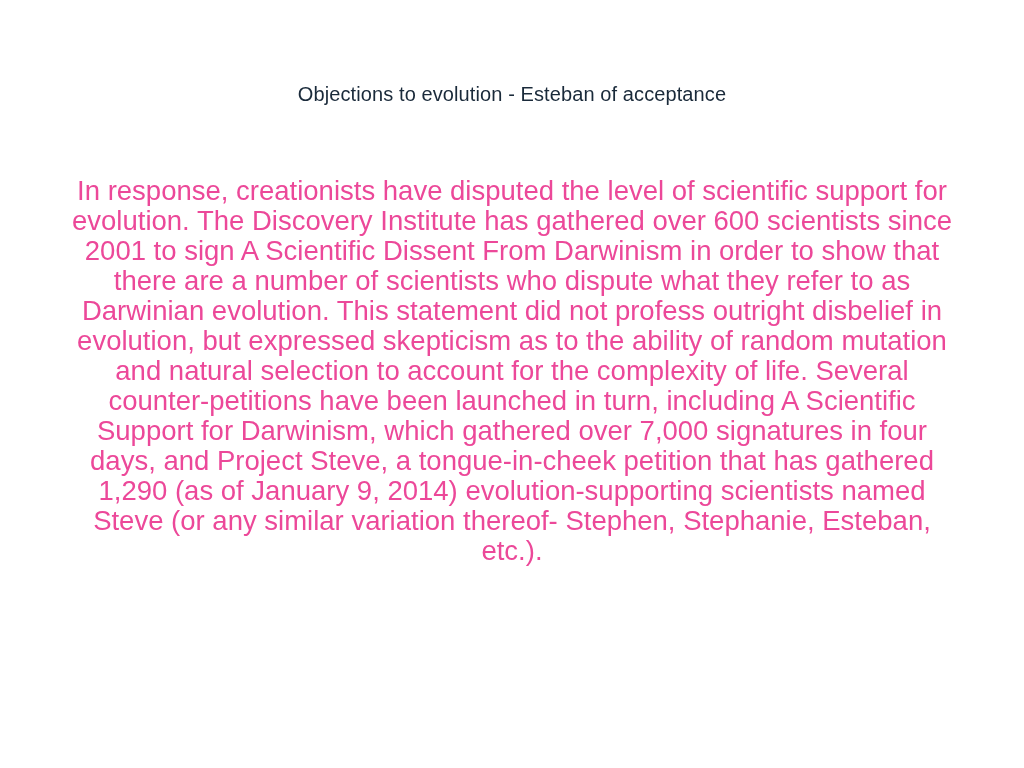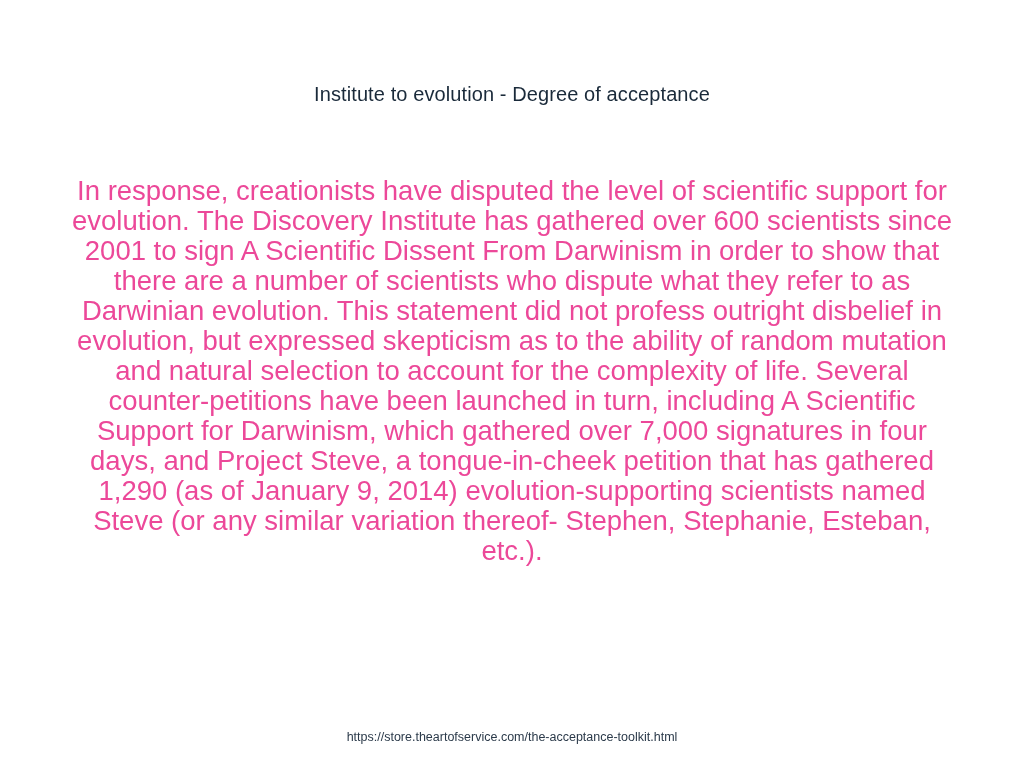--- a/index.html
+++ b/index.html
@@ -51,19 +51,18 @@
     font-size: 12.5px;
     color: #2b3a4a;
     font-family: "Liberation Sans", sans-serif;
   }
 </style>
 </head>
 <body>
 
 <div class="slide">
 
-  <div class="slide-title">Institute to evolution - Degree of acceptance</div>
+  <div class="slide-title">Objections to evolution - Esteban of acceptance</div>
 
   <div class="slide-body">In response, creationists have disputed the level of scientific support for evolution. The Discovery Institute has gathered over 600 scientists since 2001 to sign A Scientific Dissent From Darwinism in order to show that there are a number of scientists who dispute what they refer to as Darwinian evolution. This statement did not profess outright disbelief in evolution, but expressed skepticism as to the ability of random mutation and natural selection to account for the complexity of life. Several counter-petitions have been launched in turn, including A Scientific Support for Darwinism, which gathered over 7,000 signatures in four days, and Project Steve, a tongue-in-cheek petition that has gathered 1,290 (as of January 9, 2014) evolution-supporting scientists named Steve (or any similar variation thereof- Stephen, Stephanie, Esteban, etc.).</div>
 
-  <div class="slide-footer">https://store.theartofservice.com/the-acceptance-toolkit.html</div>
 
 </div>
 
 </body></html>

